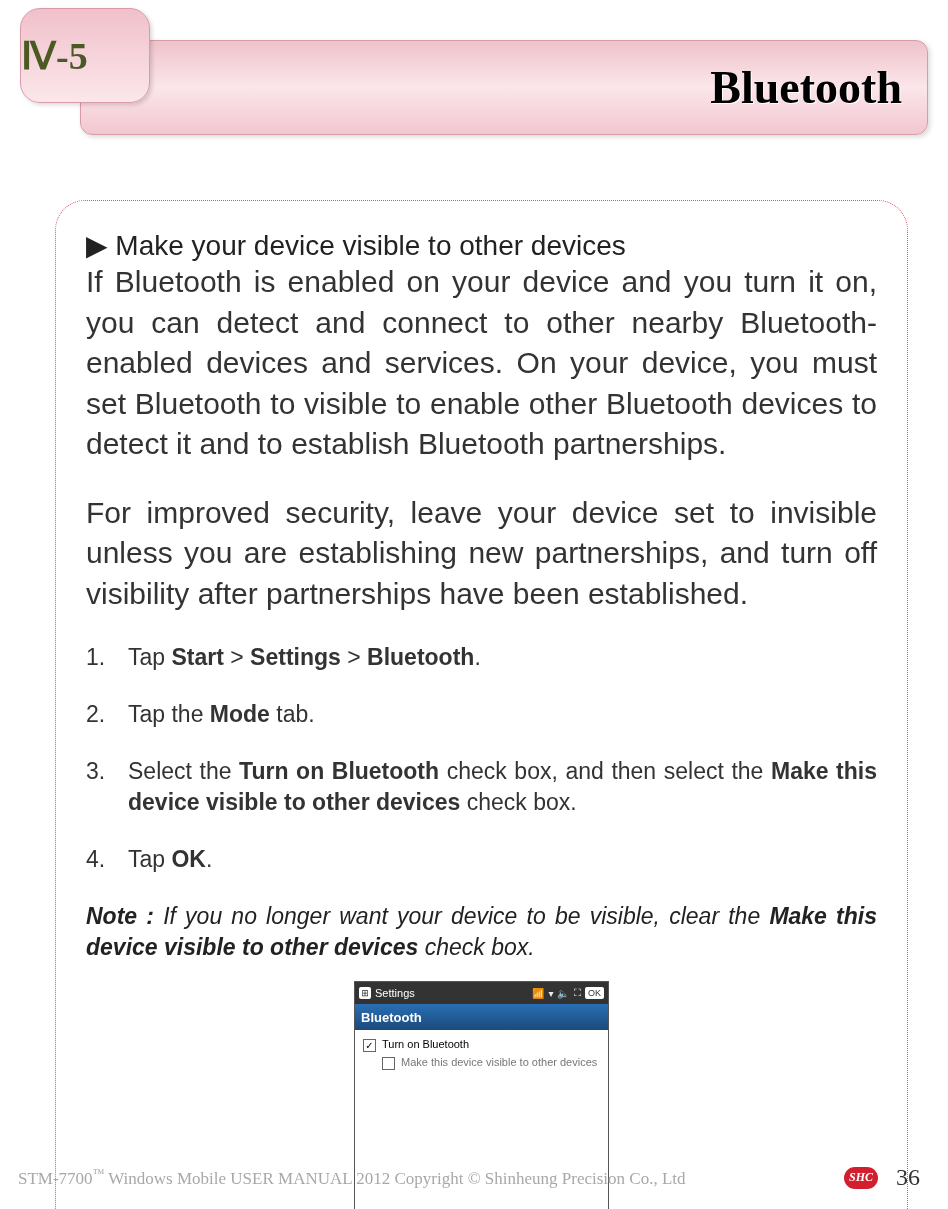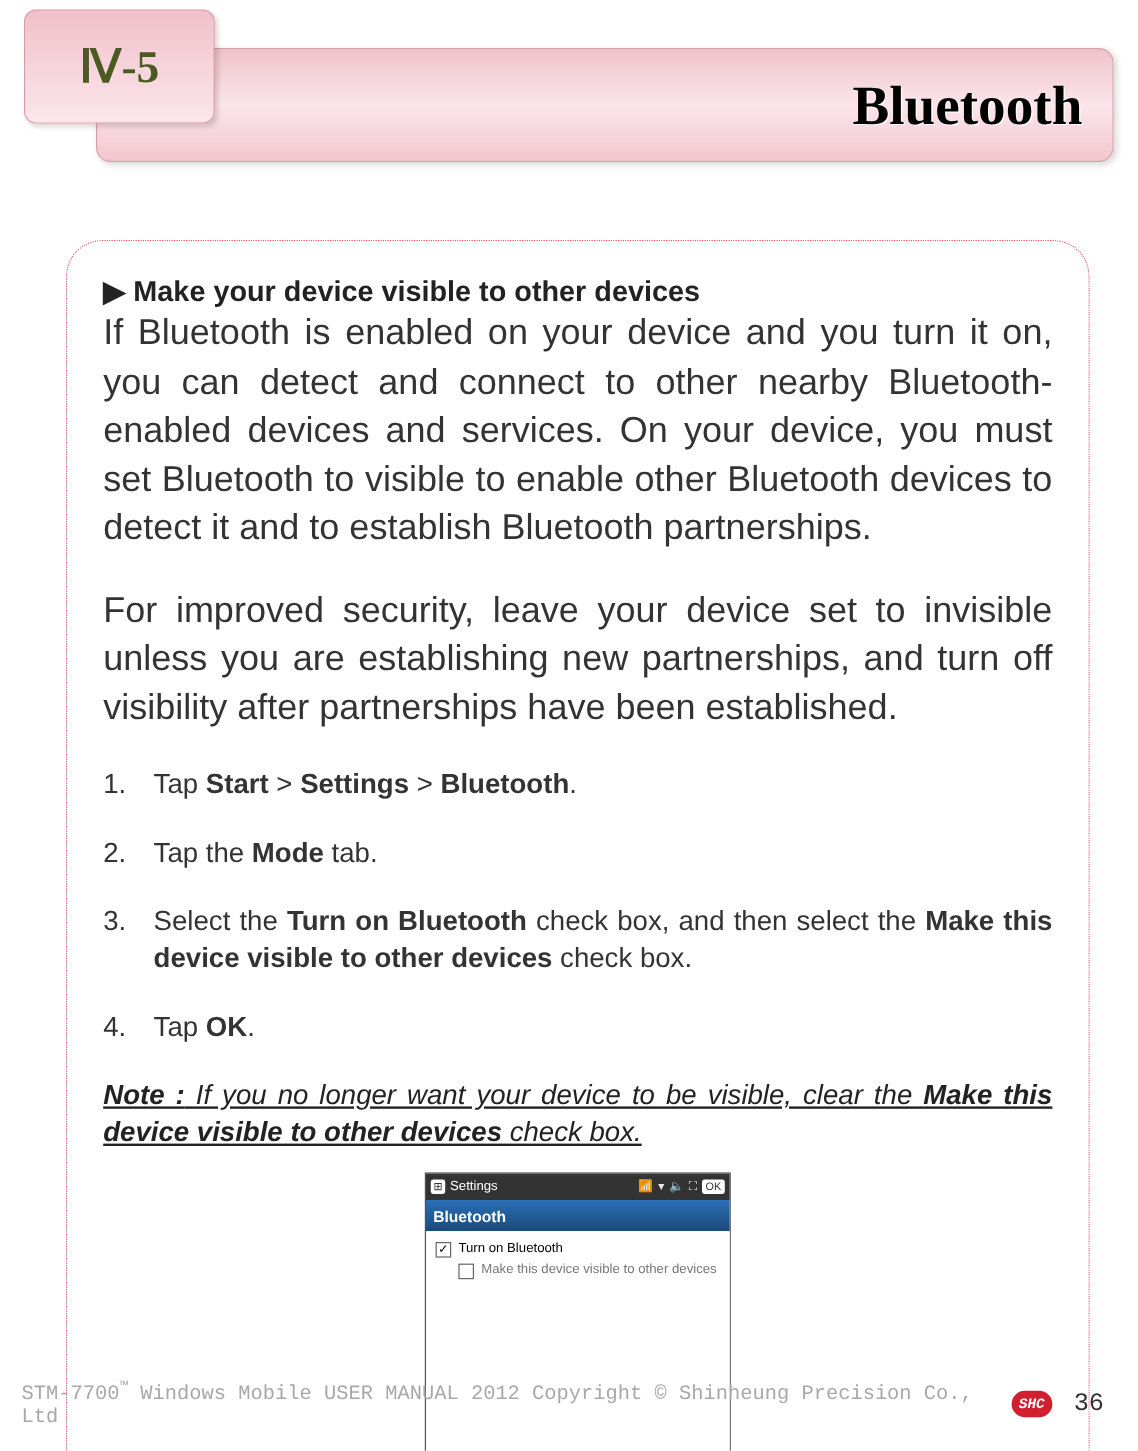--- a/index.html
+++ b/index.html
@@ -12,29 +12,28 @@
     color: #333333;
   }
   .header-region {
     position: relative;
     height: 170px;
   }
   .section-tab {
     position: absolute;
     left: 20px;
     top: 8px;
-    width: 159px;
+    width: 130px;
     height: 95px;
     background: linear-gradient(#f1c0ca, #fbe7eb);
     border: 1px solid #d89ca8;
-    border-radius: 10px;
+    border-radius: 20px;
     box-shadow: 2px 2px 4px rgba(0,0,0,0.15);
     display: flex;
     align-items: center;
-    justify-content: center;
   }
   .section-tab span {
     font-size: 38px;
     font-weight: bold;
     color: #4a5a22;
     font-family: Georgia, "Times New Roman", serif;
   }
   .title-bar {
     position: absolute;
     left: 80px;
@@ -61,22 +60,22 @@
   .title-bar { z-index: 1; }
 
   .content-box {
     margin: 30px 40px 0 55px;
     border: 1.5px dotted #e15566;
     border-radius: 30px;
     padding: 28px 30px 30px 30px;
     min-height: 910px;
   }
   .heading {
-    font-size: 24px;
-    font-weight: bold;
+    font-size: 28px;
+    font-weight: normal;
     color: #222;
   }
   .para {
     font-size: 30px;
     line-height: 1.35;
     text-align: justify;
     color: #333;
     margin-bottom: 10px;
   }
   .spacer { height: 18px; }
@@ -97,21 +96,20 @@
     left: 0;
     top: 0;
   }
   .b { font-weight: bold; }
   .note {
     font-size: 23px;
     line-height: 1.35;
     text-align: justify;
     font-style: italic;
     color: #222;
-    text-decoration: underline;
   }
   .note .nb { font-weight: bold; font-style: italic; }
 
   .screenshot {
     width: 255px;
     height: 335px;
     margin: 18px auto 0 auto;
     border: 1px solid #555;
     background: #ffffff;
     font-family: Tahoma, Arial, sans-serif;
@@ -182,32 +180,32 @@
     border:1px solid #777; border-radius:2px; background:#eee;
     display:flex; align-items:center; justify-content:center; font-size:9px; color:#555;
   }
 
   .footer {
     position: absolute;
     left: 0; right: 0; bottom: 18px;
     display: flex;
     align-items: center;
     padding: 0 28px 0 18px;
-    font-family: Liberation Mono, monospace;
+    font-family: Liberation Serif, serif;
     color: #a8a8a8;
     font-size: 17px;
   }
   .footer .copy { flex: 1; }
   .footer .logo {
     width: 34px; height: 22px; border-radius: 11px;
     background: #d21f2f; color:#ffffff; font-weight:bold; font-size:12px;
     display:flex; align-items:center; justify-content:center; font-style:italic;
     margin-right: 18px;
   }
-  .footer .page { color:#333; font-size:21px; }
+  .footer .page { color:#333; font-size:24px; }
   sup { font-size: 0.7em; }
 </style>
 </head>
 <body>
 
 <div class="header-region">
   <div class="title-bar">
     <span>Bluetooth</span>
   </div>
   <div class="section-tab">

